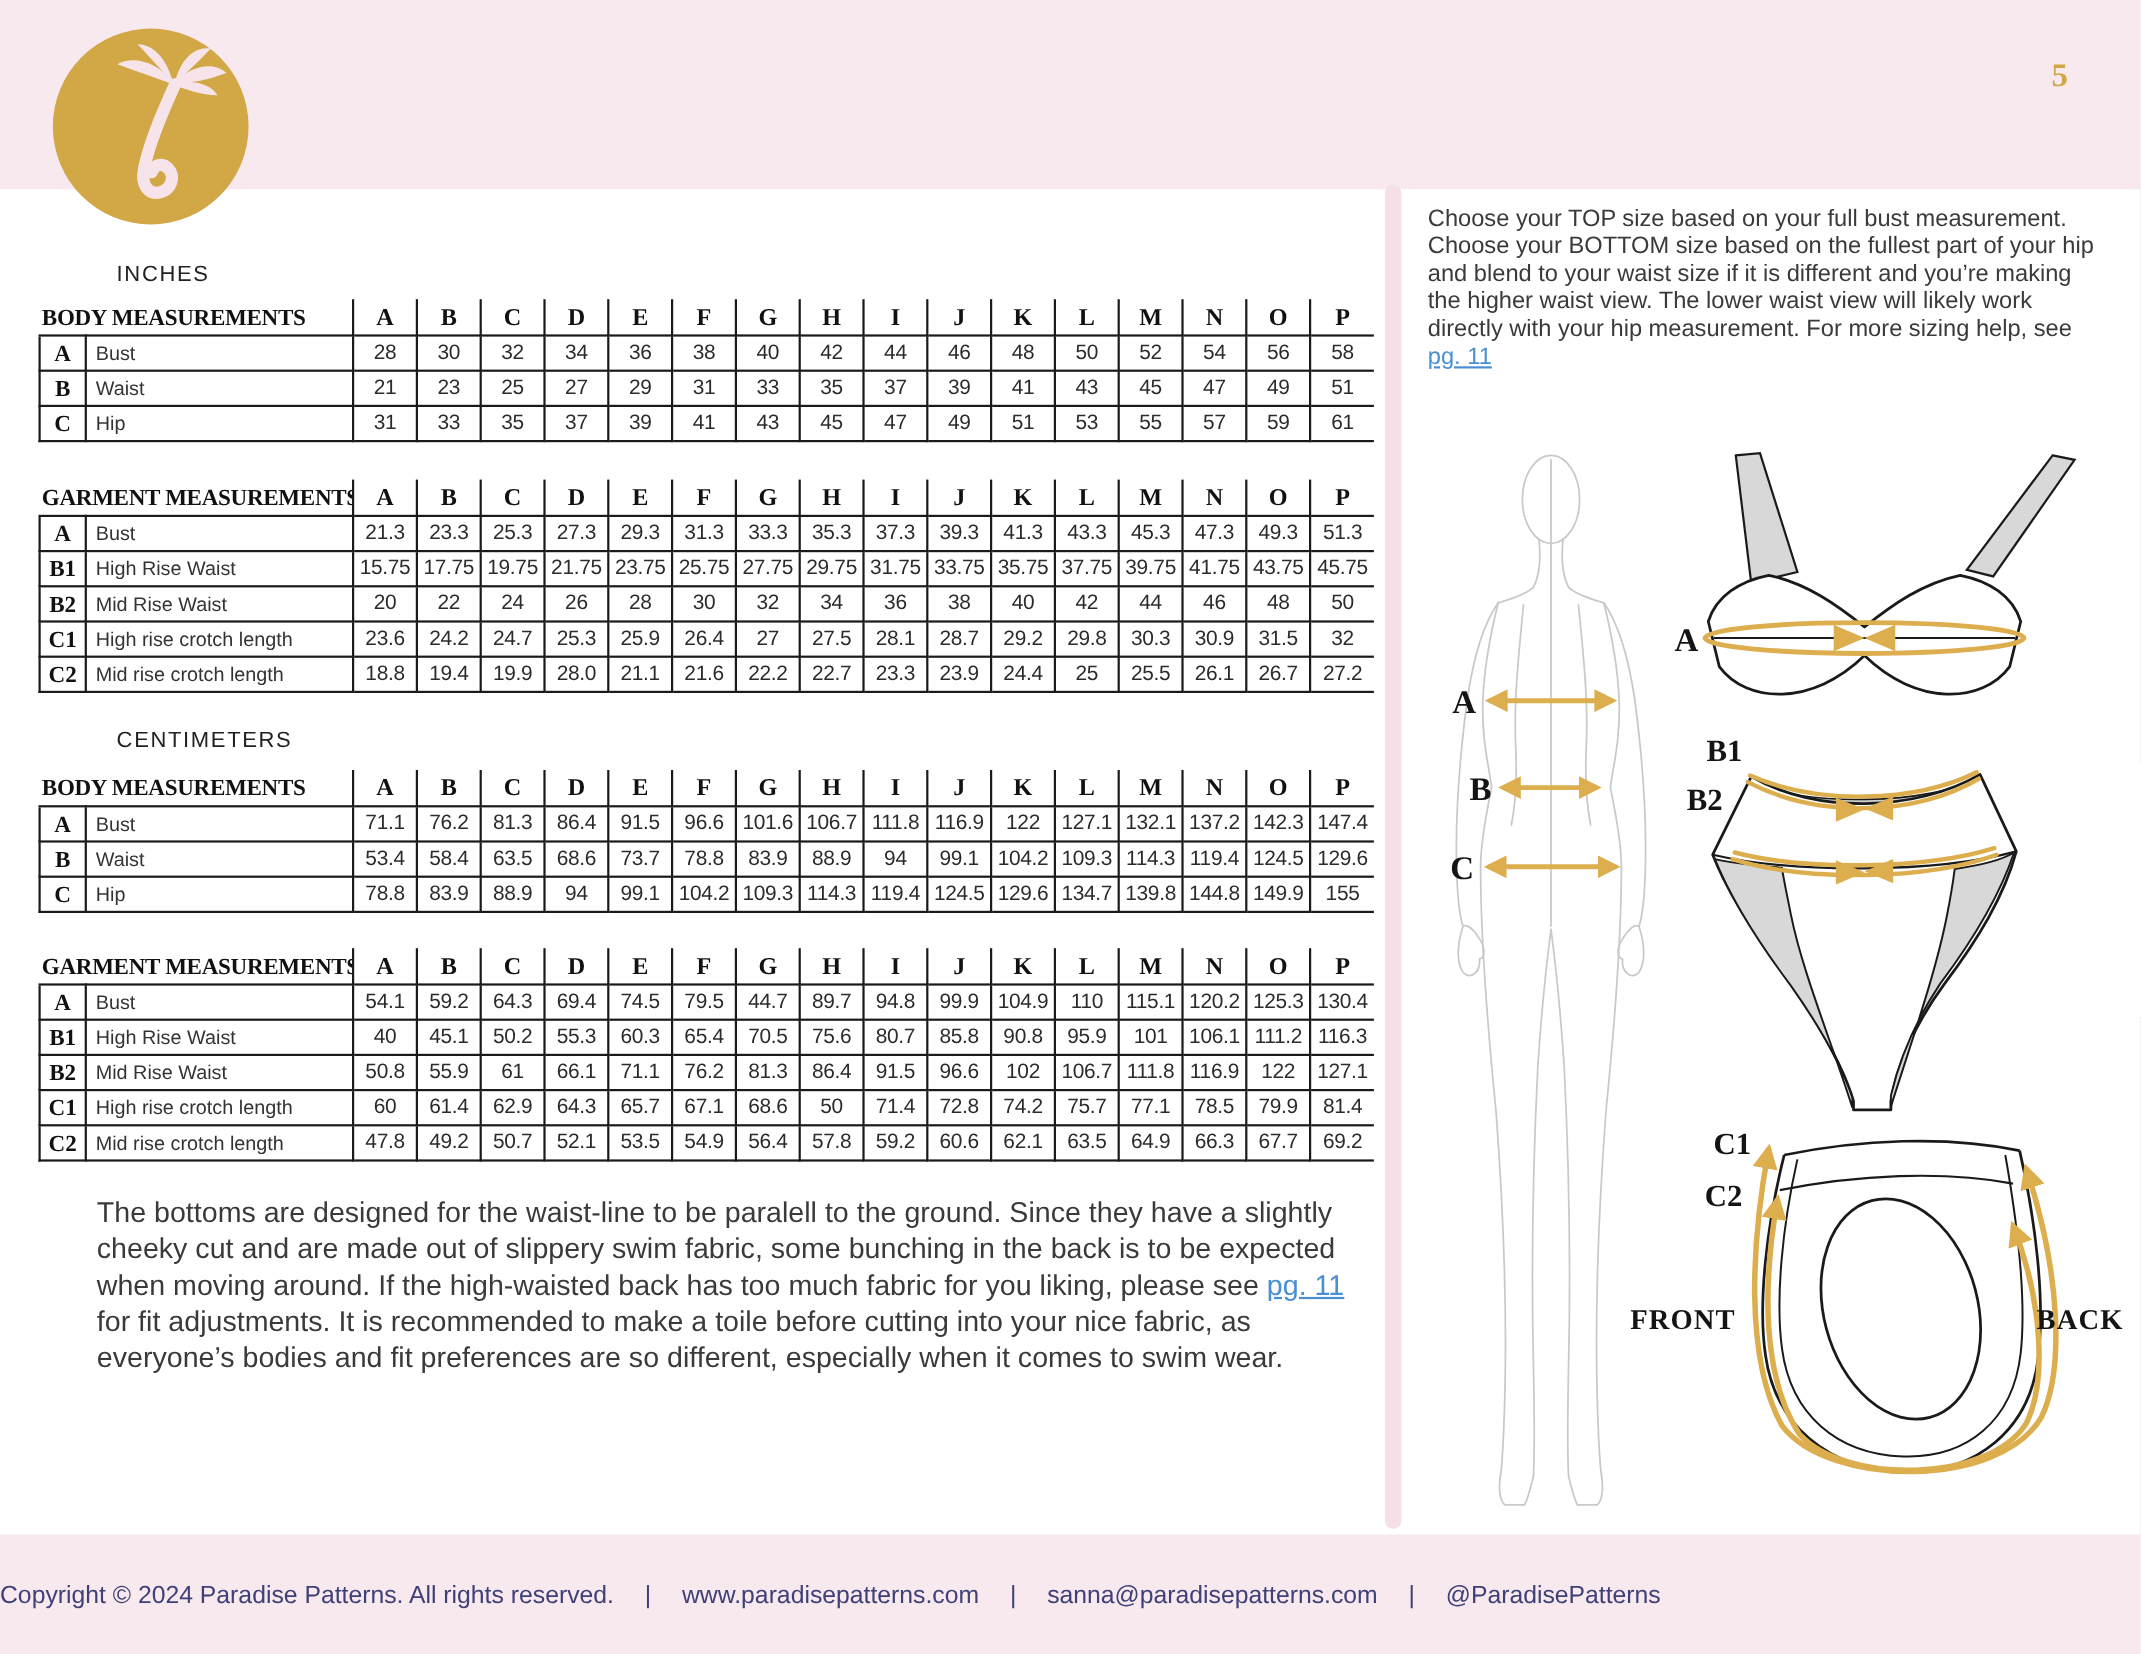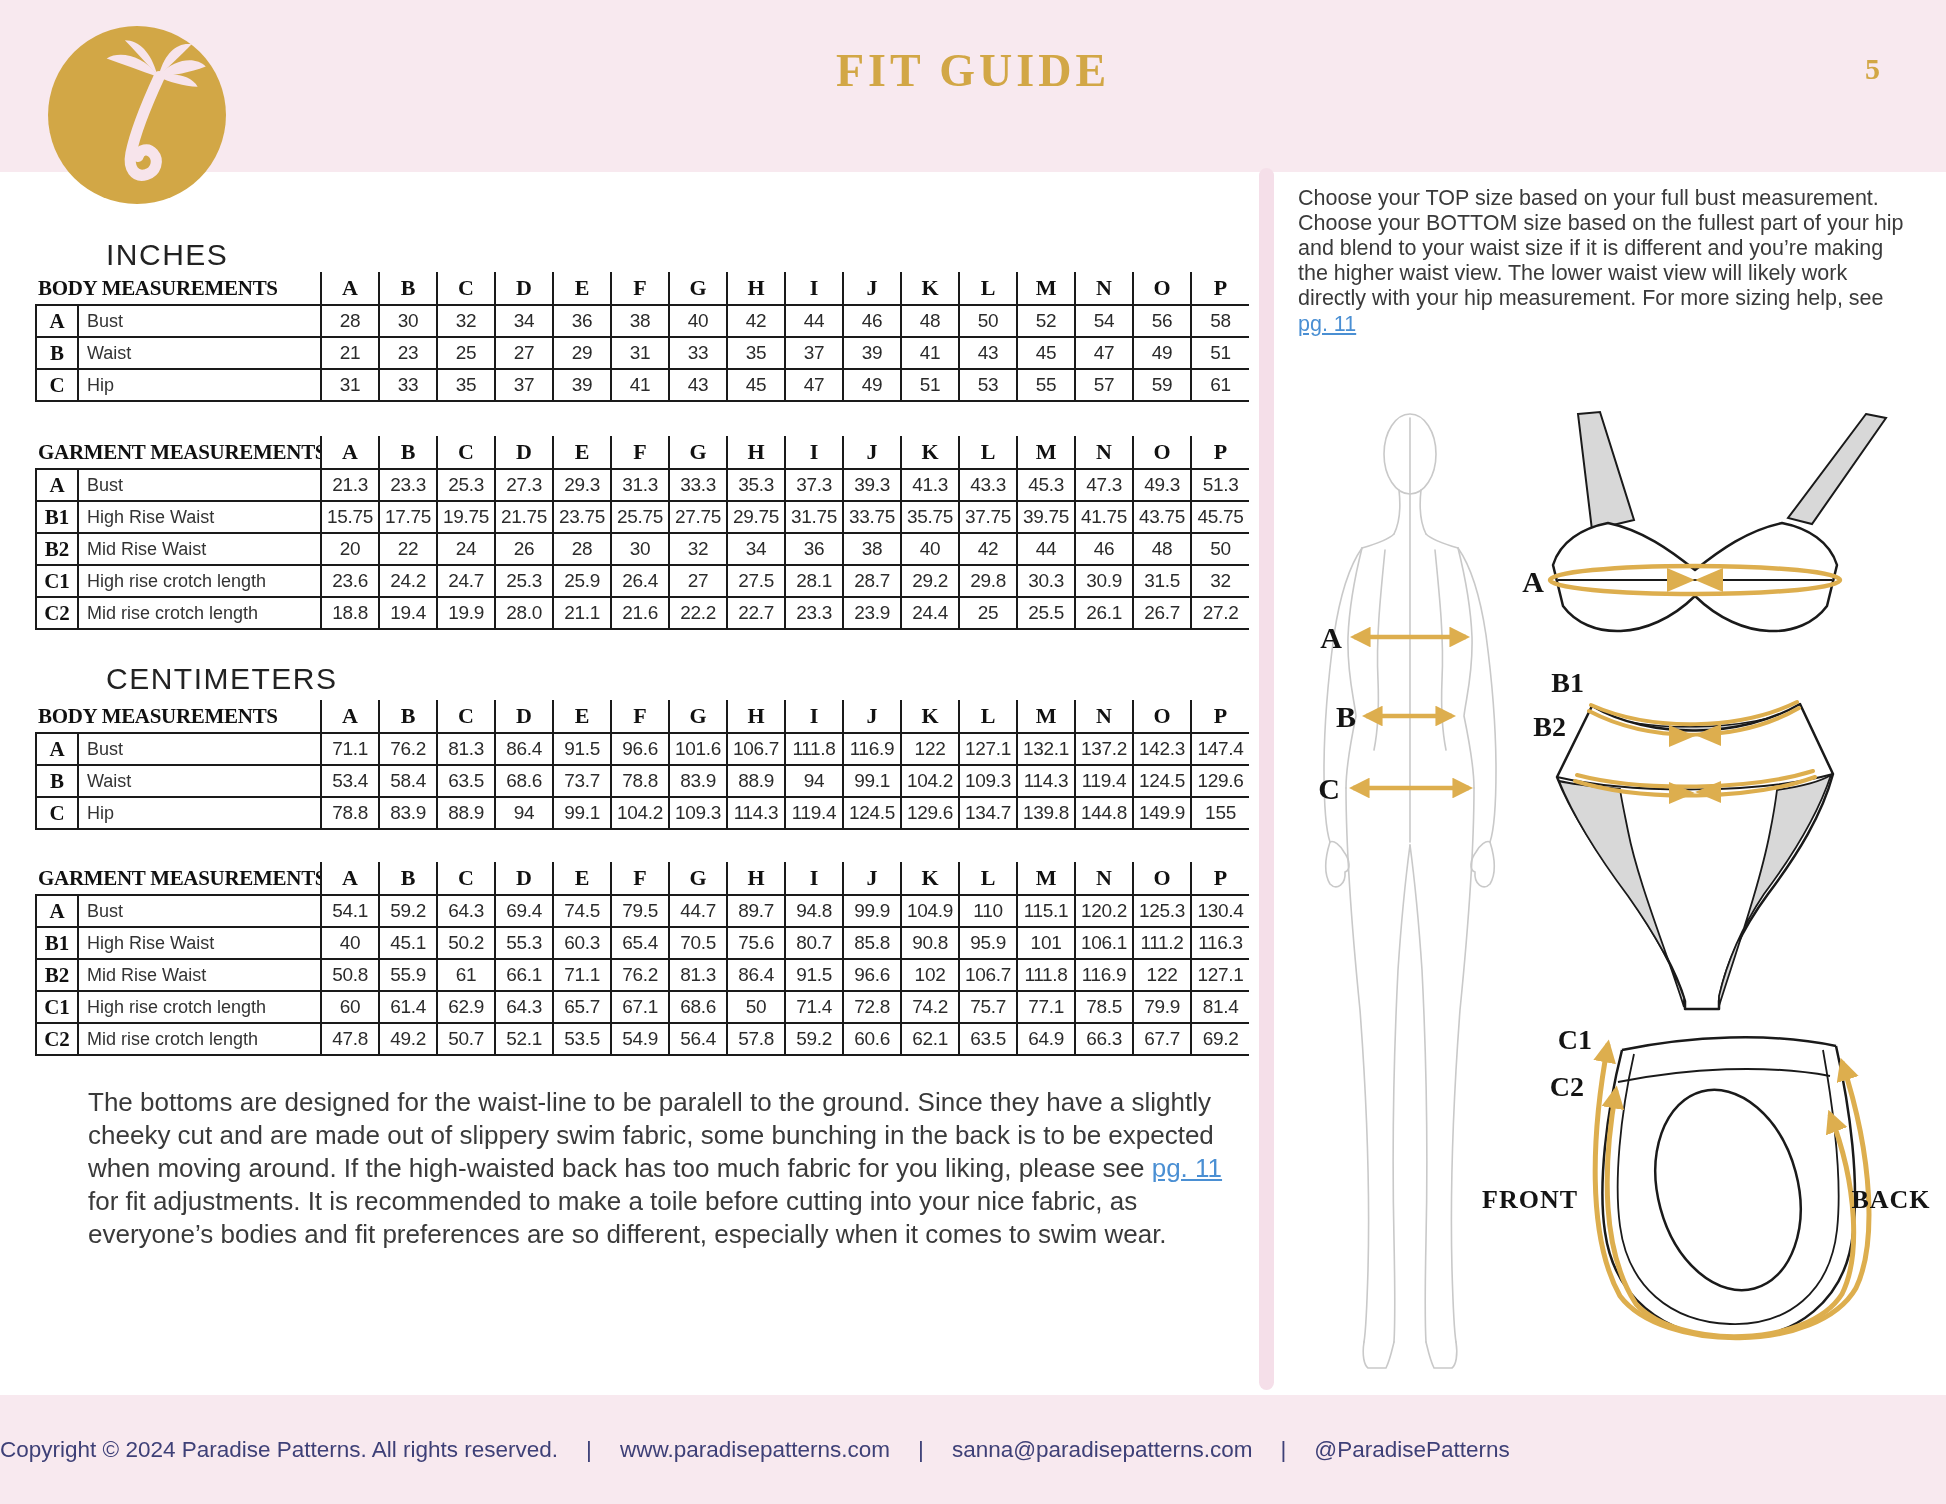--- a/index.html
+++ b/index.html
@@ -13,21 +13,21 @@
         font-family:"Liberation Sans",sans-serif;}
   
   .band{position:absolute;left:0;top:0;width:100%;height:172px;background:var(--band_pink);}
   .page-title{position:absolute;top:44px;left:0;width:100%;text-align:center;
       font-family:"Liberation Serif",serif;font-weight:bold;font-size:46px;letter-spacing:4px;
       color:var(--gold);}
   .page-num{position:absolute;top:52px;right:66px;font-family:"Liberation Serif",serif;
       font-weight:bold;font-size:30px;color:var(--gold);}
   .logo{position:absolute;left:46px;top:24px;width:182px;height:182px;}
   
-  .unit-label{position:absolute;left:106px;font-size:30px;letter-spacing:1.5px;color:#222222;}
+  .unit-label{position:absolute;left:106px;font-size:20px;letter-spacing:1.5px;color:#222222;}
   #lbl-inches{top:238px;}
   #lbl-cm{top:662px;}
   
   .size-table{position:absolute;left:35px;width:1213px;border-collapse:collapse;table-layout:fixed;}
   #tbl-in-body{top:272px;} #tbl-in-garm{top:436px;} #tbl-cm-body{top:700px;} #tbl-cm-garm{top:862px;}
   .size-table tr{height:32px;}
   .size-table tr:first-child{height:33px;}
   .size-table th,.size-table td{border:2px solid var(--ink);text-align:center;padding:0;
       overflow:hidden;white-space:nowrap;}
   .size-table tr:first-child th{border-top:none;}
@@ -59,21 +59,20 @@
       display:flex;align-items:center;font-size:22.5px;color:var(--footer_navy);}
   .footer a{color:var(--footer_navy);text-decoration:none;cursor:pointer;}
   .fsep{margin:0 28px;color:var(--footer_navy);}
 </style>
 </head>
 <body>
 
 <div class="page">
 
   <div class="band"></div>
-  <div class="page-title">FIT GUIDE</div>
   <div class="page-num">5</div>
 
   <div class="logo">
     <svg width="182" height="182" viewBox="0 0 180 180">
       <circle cx="90" cy="90" r="88" fill="var(--gold)"></circle>
       <path d="M112,52 C100,78 88,108 84,128 C81,143 88,152 99,149 C109,146 112,135 106,128 C101,122 93,124 91,131" stroke="#f7e4eb" stroke-width="11" fill="none" stroke-linecap="round"></path>
       <path d="M110,50 C96,32 74,26 60,34 C76,40 94,46 110,52 Z" fill="#f7e4eb"></path>
       <path d="M110,50 C104,28 92,16 78,16 C88,26 100,40 110,50 Z" fill="#f7e4eb"></path>
       <path d="M112,49 C118,28 130,18 144,20 C134,30 122,42 112,51 Z" fill="#f7e4eb"></path>
       <path d="M112,50 C128,34 148,32 158,42 C142,48 126,51 112,52 Z" fill="#f7e4eb"></path>

